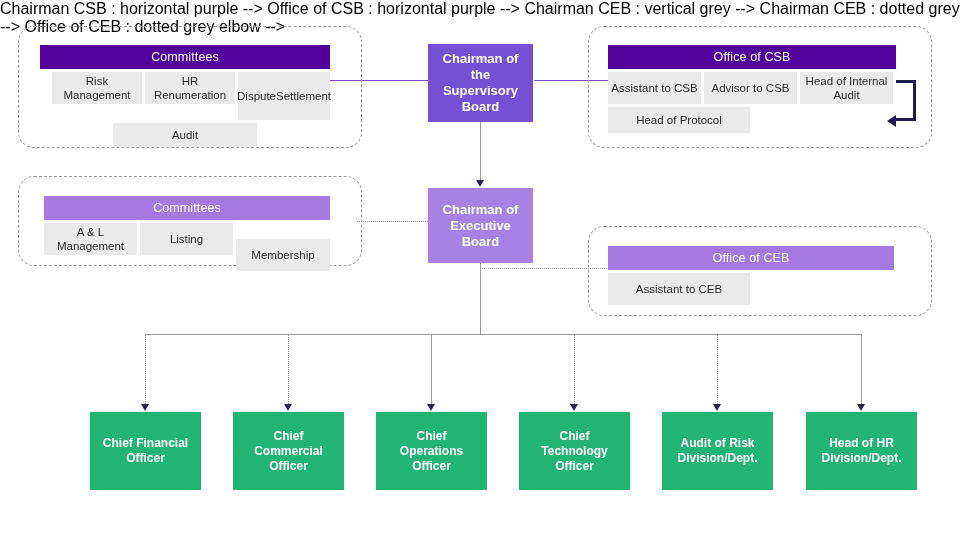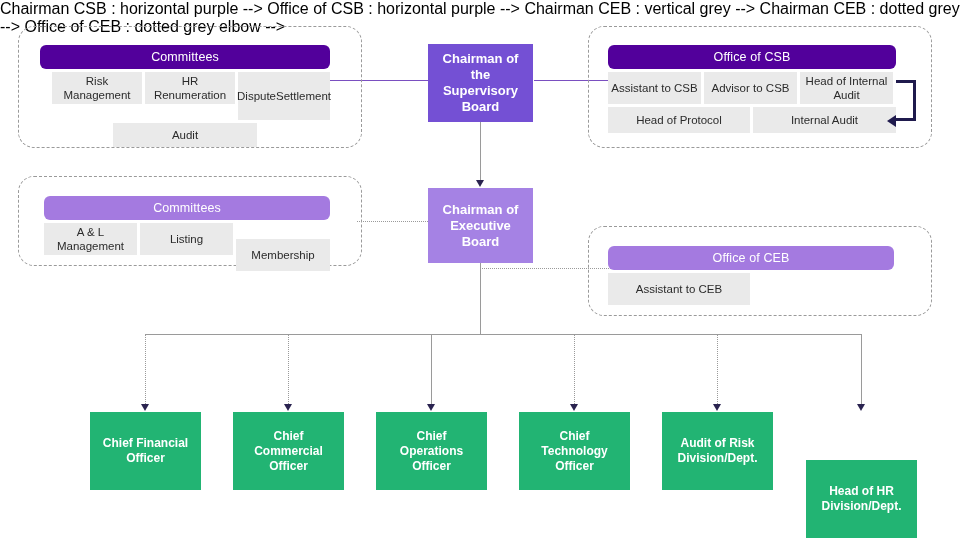--- a/index.html
+++ b/index.html
@@ -9,21 +9,21 @@
 
   #stage{position:absolute;inset:0;width:960px;height:540px;}
 
   
   .group{position:absolute;border:1.6px dashed #9a9a9a;border-radius:16px;
          box-sizing:border-box;background:transparent;}
 
   
   .gtable{position:absolute;display:flex;flex-direction:column;gap:3px;}
   .ghead{color:#ffffff;font-size:12.5px;text-align:center;
-         line-height:24px;height:24px;letter-spacing:.1px;border-radius:6px;}
+         line-height:24px;height:24px;letter-spacing:.1px;}
   .ghead.dark{background:#52009b;}
   .ghead.light{background:#a47ae0;}
   .grow{display:flex;gap:3px;}
   .gcell{background:#eaeaea;color:#2b2b2b;font-size:11.5px;
          display:flex;align-items:center;justify-content:center;
          text-align:center;line-height:14px;box-sizing:border-box;
          padding:2px 3px;}
 
   
   .pnode{position:absolute;display:flex;align-items:center;justify-content:center;
@@ -147,23 +147,20 @@
       </div>
       <div class="gcell" style="width:93px;height:32px;flex-direction:column;align-items:center;">
         <span>Head of Internal</span>
         <span>Audit</span>
       </div>
     </div>
     <div class="grow">
       <div class="gcell" style="width:142px;height:26px;">
         <span>Head of Protocol</span>
       </div>
-      <div class="gcell" style="width:143px;height:26px;">
-        <span>Internal Audit</span>
-      </div>
     </div>
   </div>
 
   
   <div class="hook" style="left:896px;top:80px;width:20px;height:41px;border-left:none;"></div>
   <div class="hookarrow" style="left:887px;top:115px;"></div>
 
 
   
   <div class="group" style="left:18px;top:176px;width:344px;height:90px;">
@@ -237,19 +234,19 @@
     <span>Technology</span>
     <span>Officer</span>
   </div>
 
   <div class="gnode" style="left:662px;top:412px;width:111px;height:78px;flex-direction:column;">
     <span>Audit of Risk</span>
     <span>Division/Dept.</span>
     <span></span>
   </div>
 
-  <div class="gnode" style="left:806px;top:412px;width:111px;height:78px;flex-direction:column;margin-top:48px;">
+  <div class="gnode" style="left:806px;top:412px;width:111px;height:78px;flex-direction:column;">
     <span>Head of HR</span>
     <span>Division/Dept.</span>
     <span></span>
   </div>
 
 </div>
 
 </body></html>

